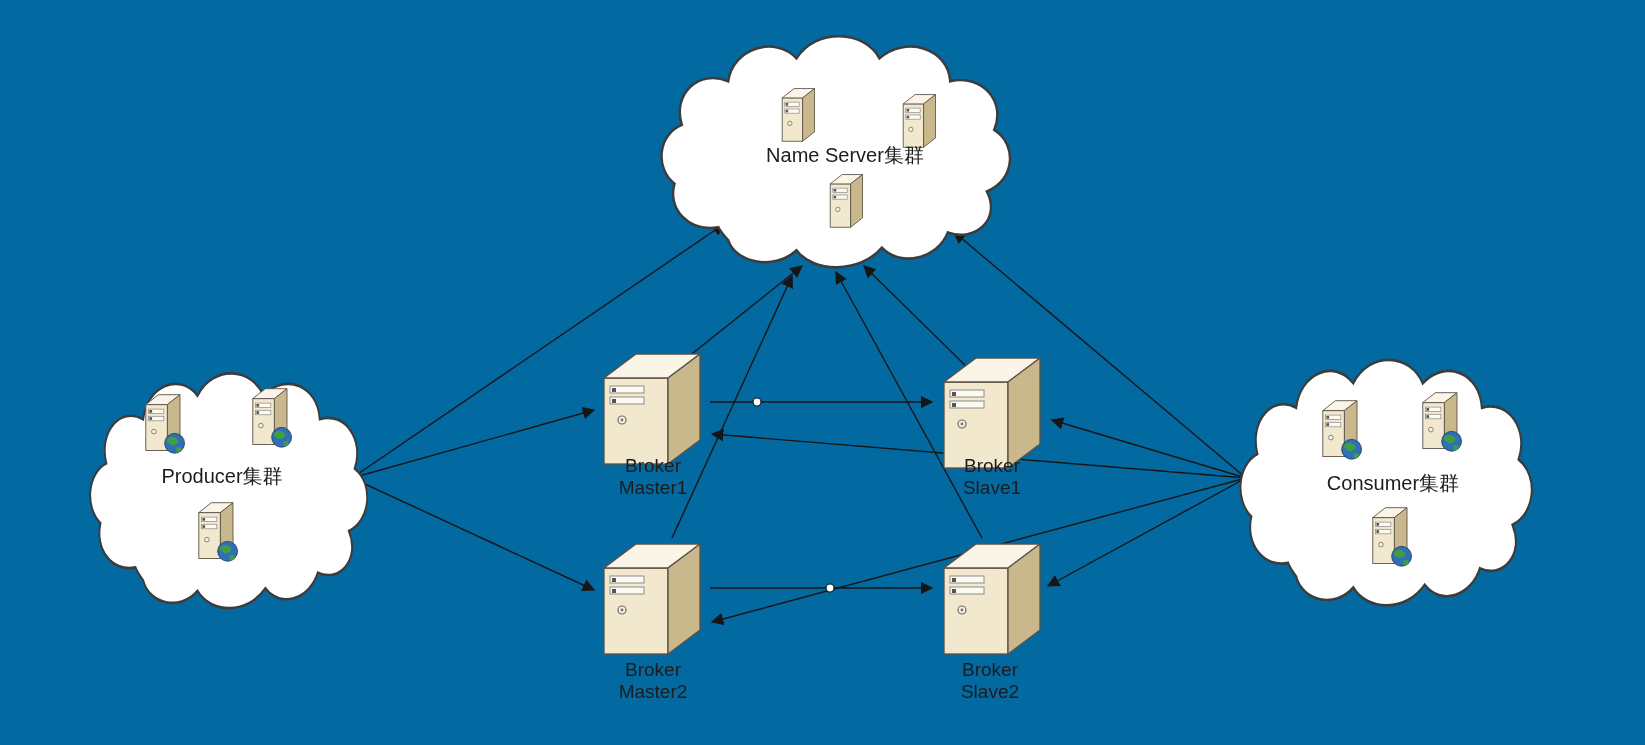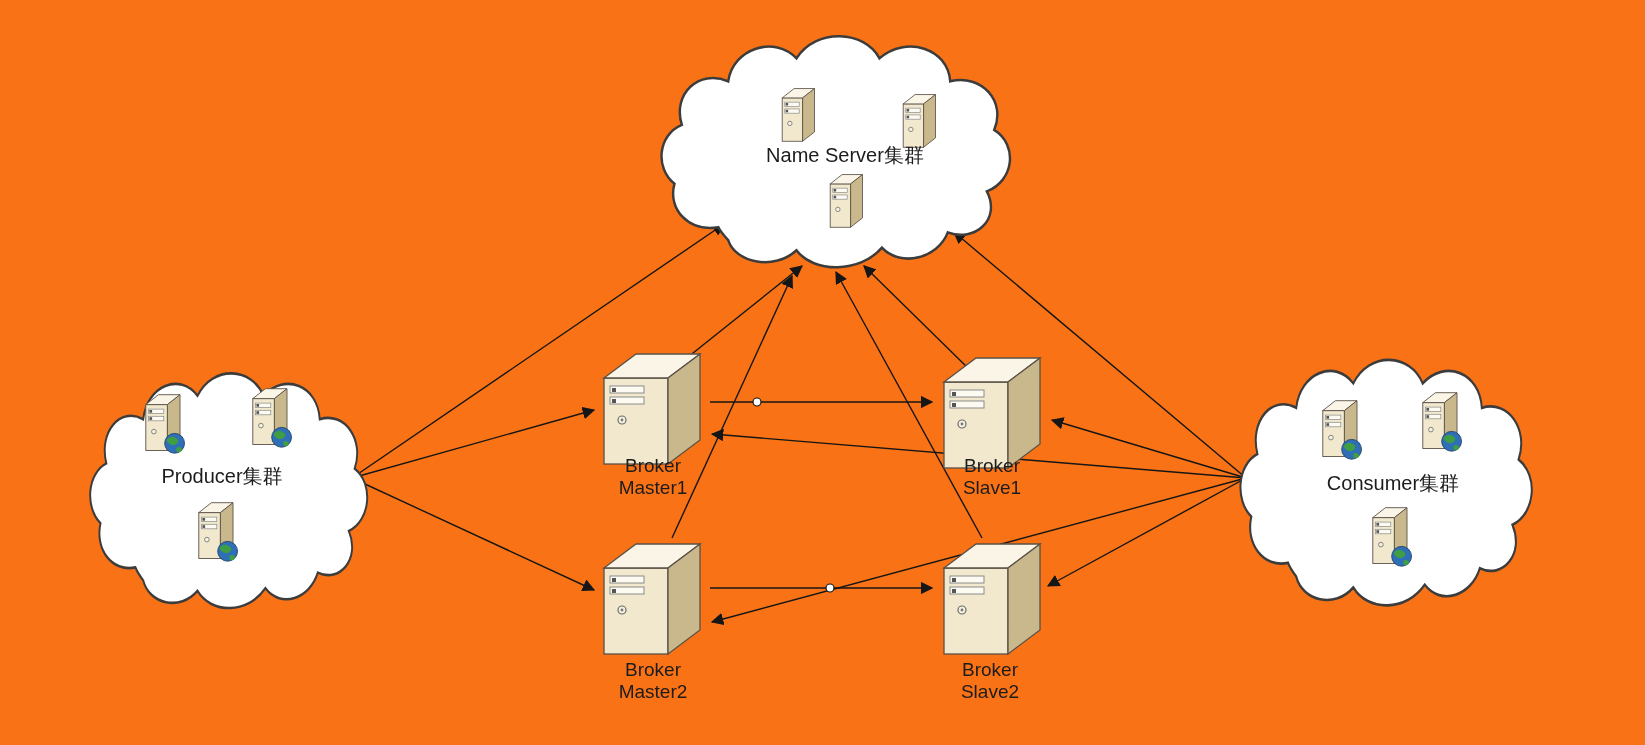--- a/index.html
+++ b/index.html
@@ -1,20 +1,20 @@
 <!DOCTYPE html>
 <html><head>
 <meta charset="utf-8">
 <style>
   html, body { margin: 0; padding: 0; background: #ffffff; }
   .canvas {
     position: relative;
     width: 1645px;
     height: 745px;
-    background: #f97316;
+    background: #0369a1;
     overflow: hidden;
     font-family: "Liberation Sans", sans-serif;
   }
   svg { display: block; }
   text {
     font-family: "Liberation Sans", sans-serif;
     fill: #1c1c1c;
   }
   .cluster-label { font-size: 20px; }
   .broker-label  { font-size: 19px; }

